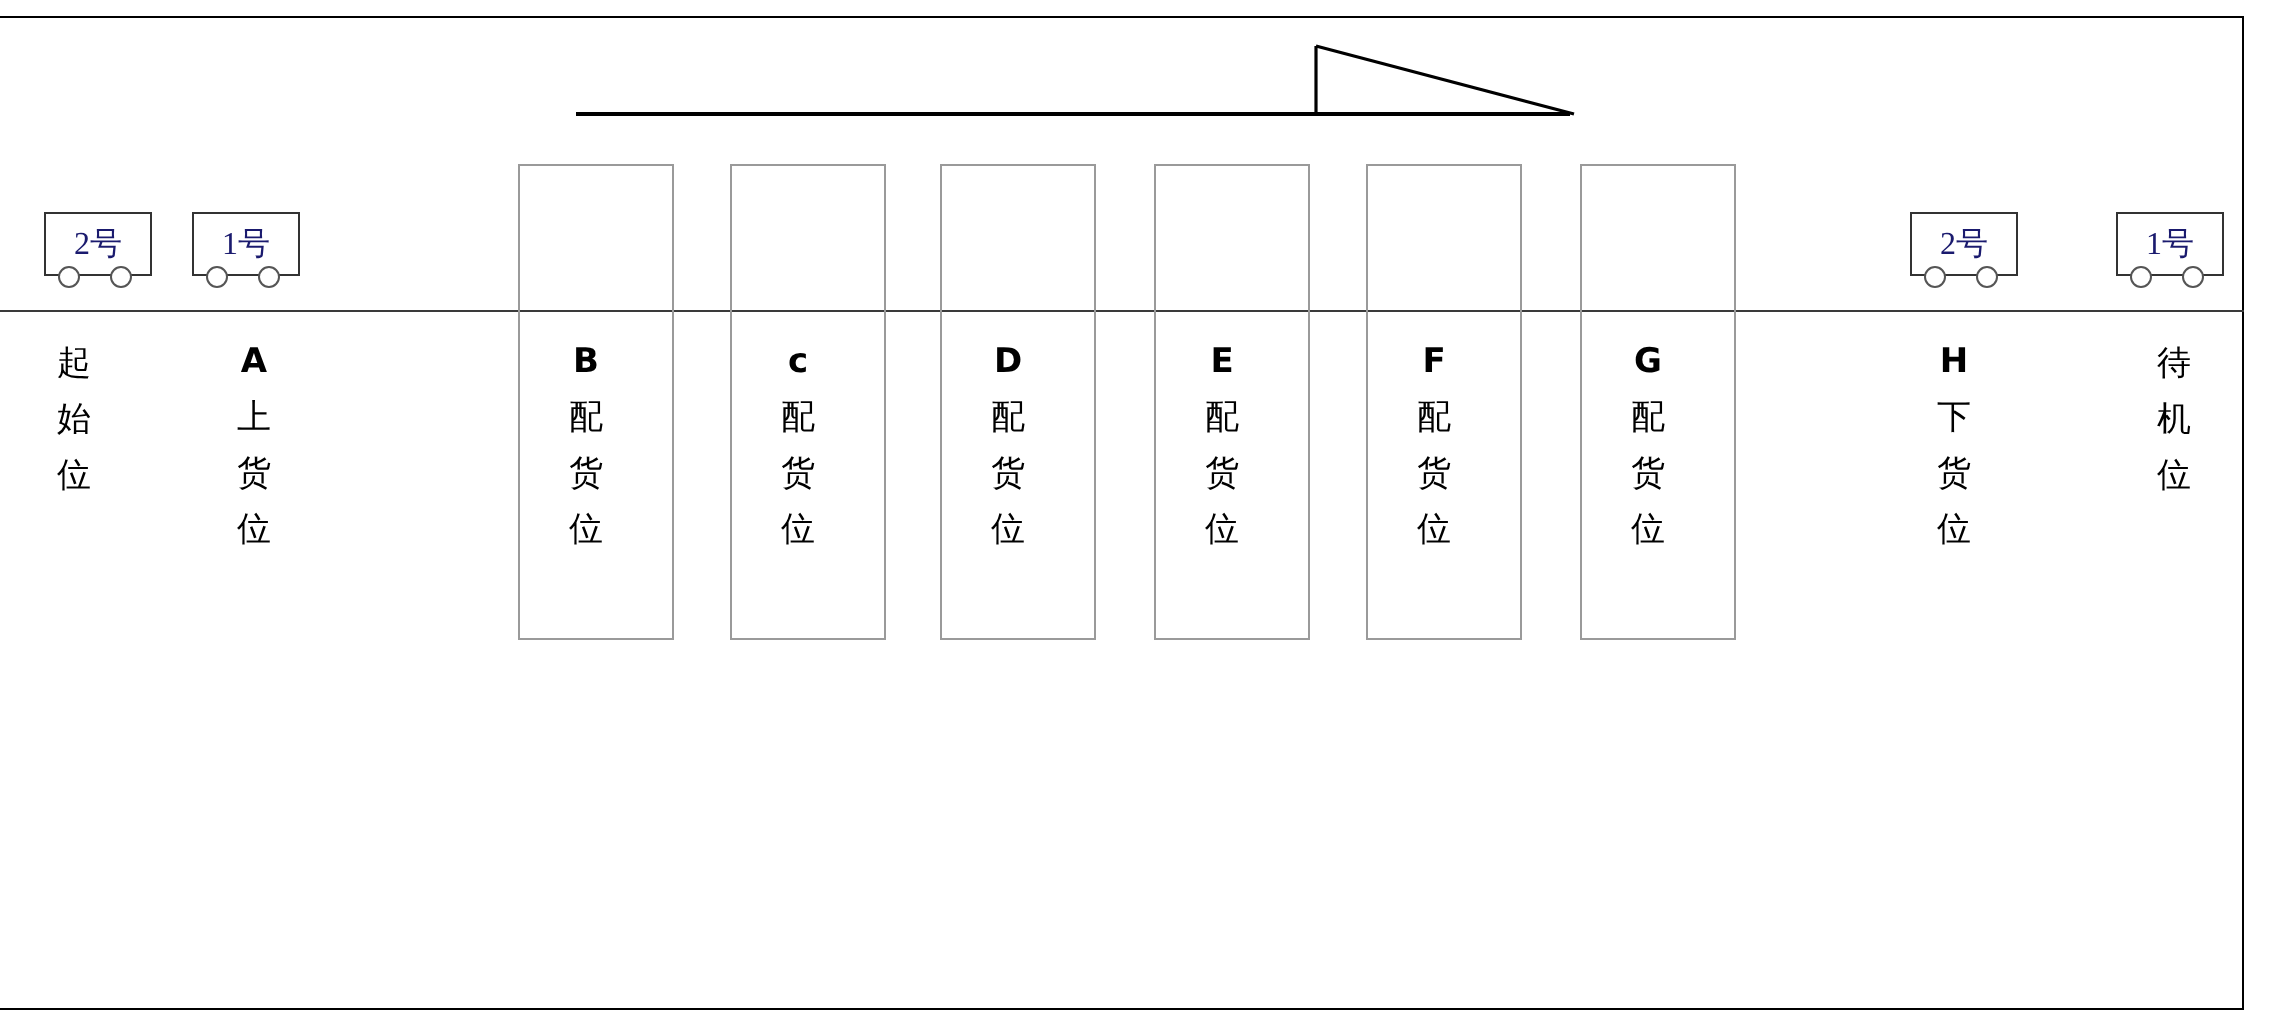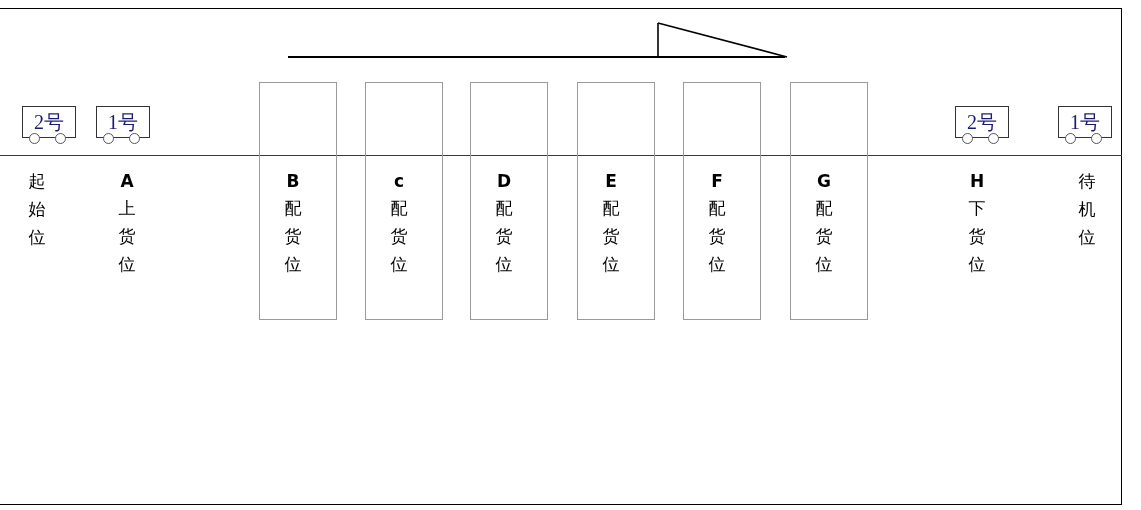--- a/index.html
+++ b/index.html
@@ -96,21 +96,21 @@
     left: 0;
     top: 0;
     width: 54px;
     height: 32px;
     border: 1.2px solid #333;
     box-sizing: border-box;
     display: flex;
     align-items: center;
     justify-content: center;
     font-family: "Liberation Serif", "DejaVu Serif", serif;
-    font-size: 20px;
+    font-size: 16px;
     color: #1a1a6e;
     letter-spacing: 0px;
   }
   .wheel {
     position: absolute;
     top: 27px;
     width: 11px;
     height: 11px;
     border: 1.2px solid #555;
     border-radius: 50%;

